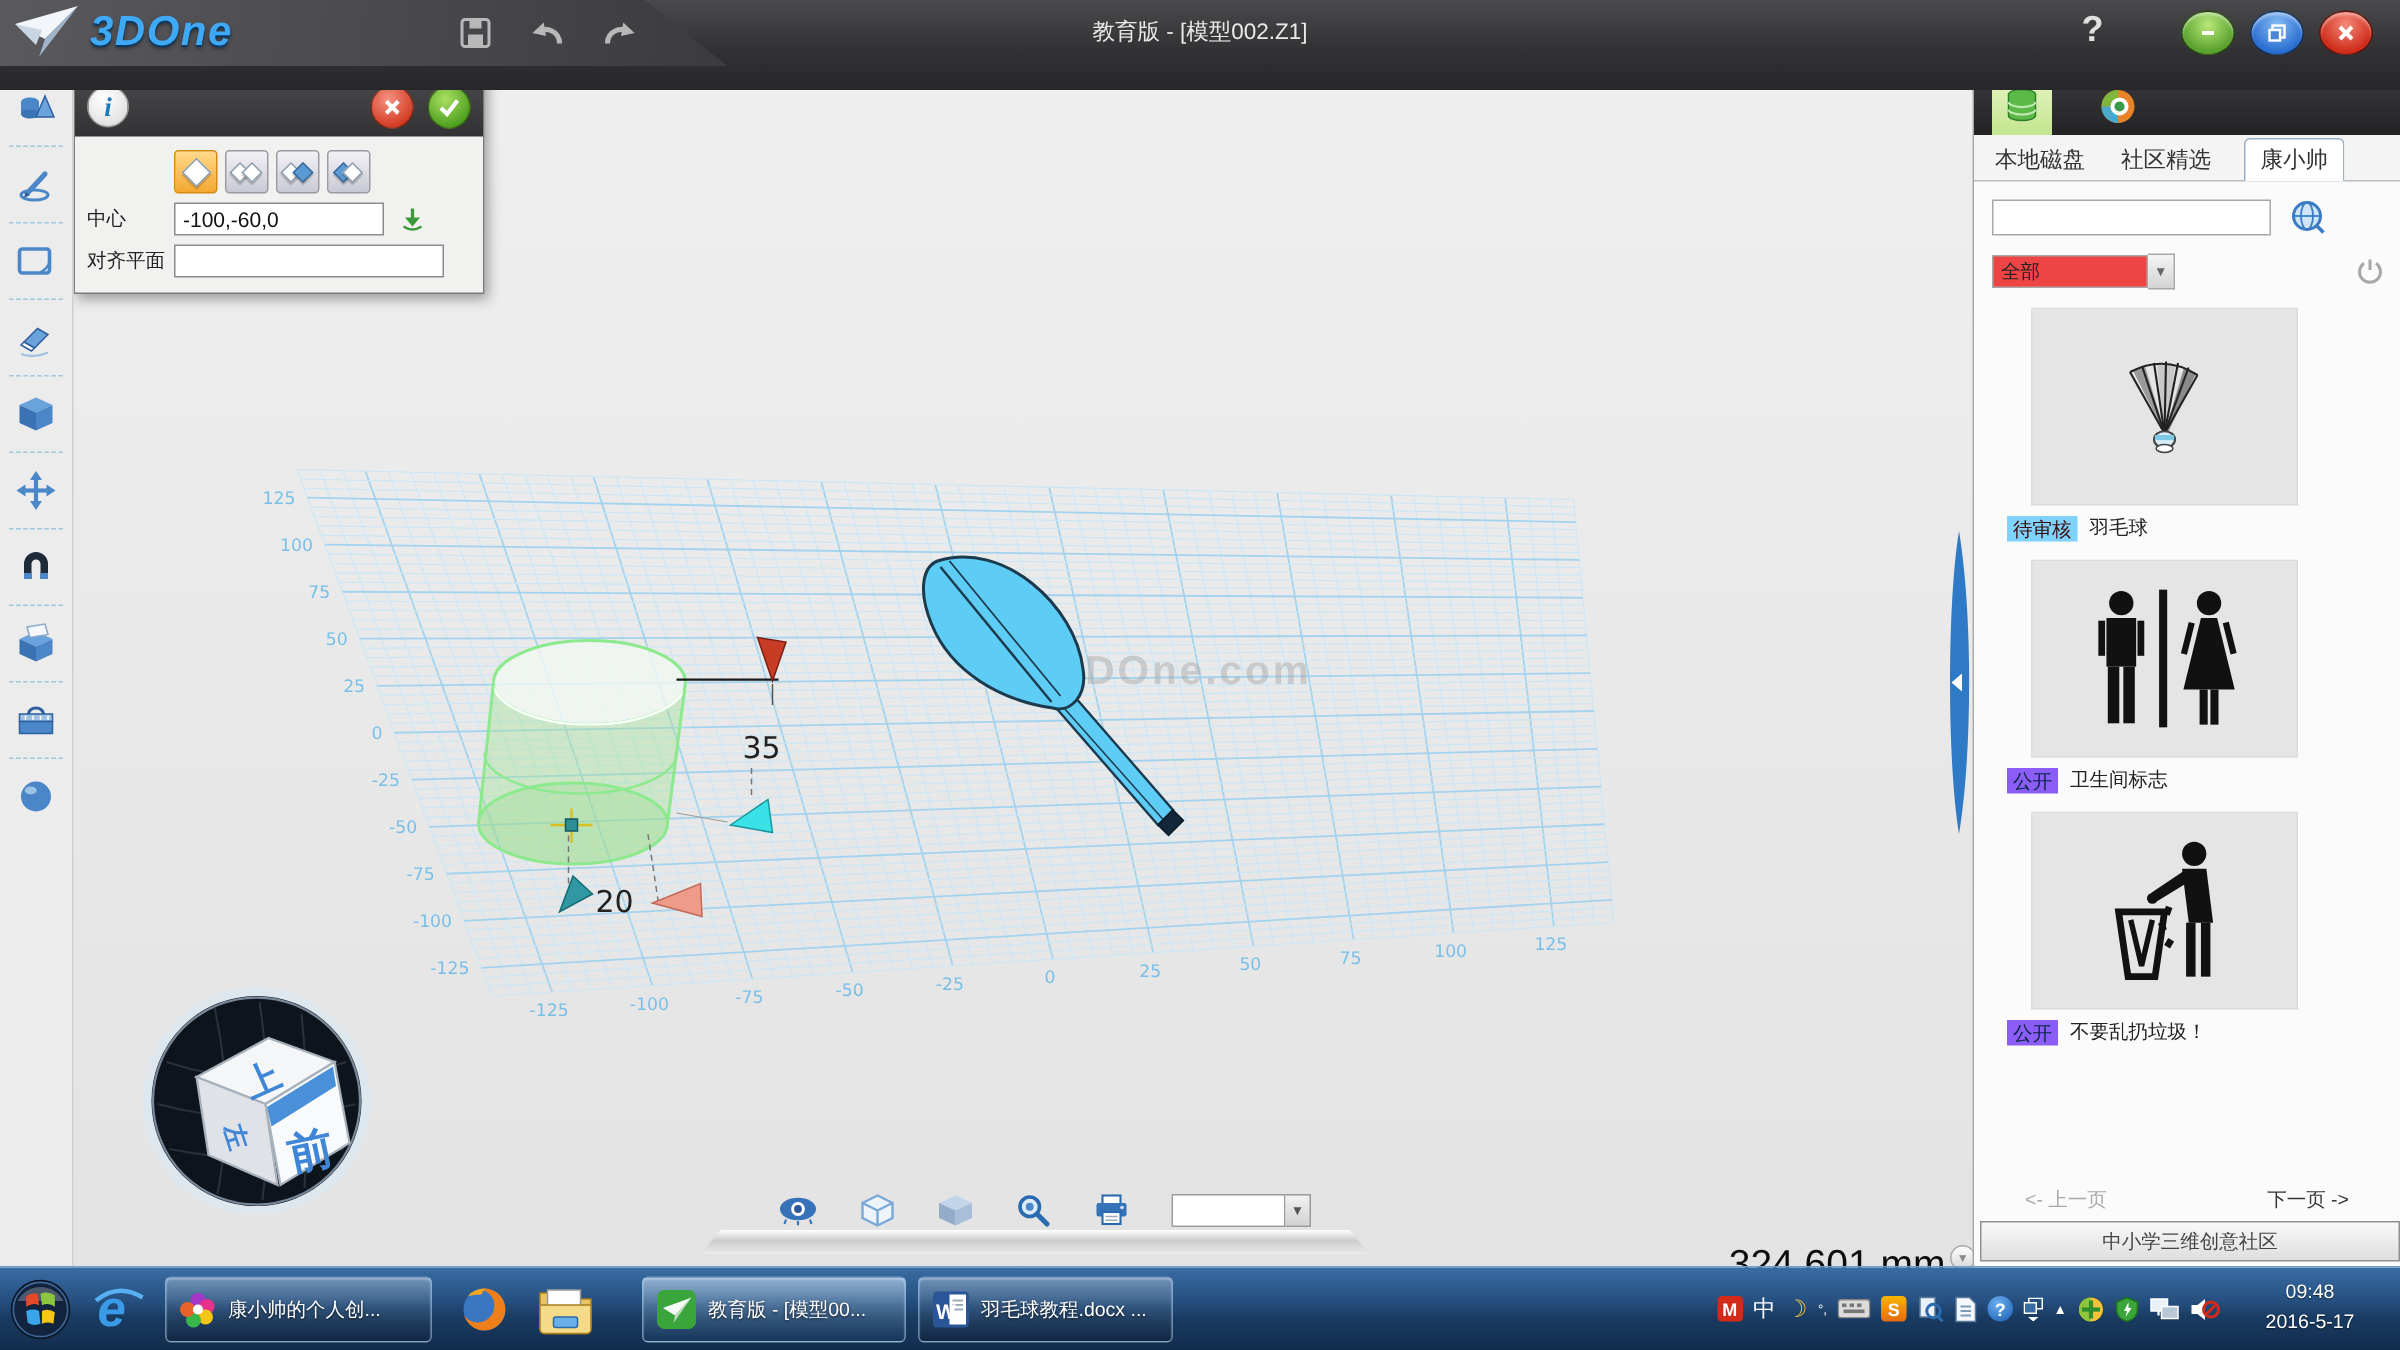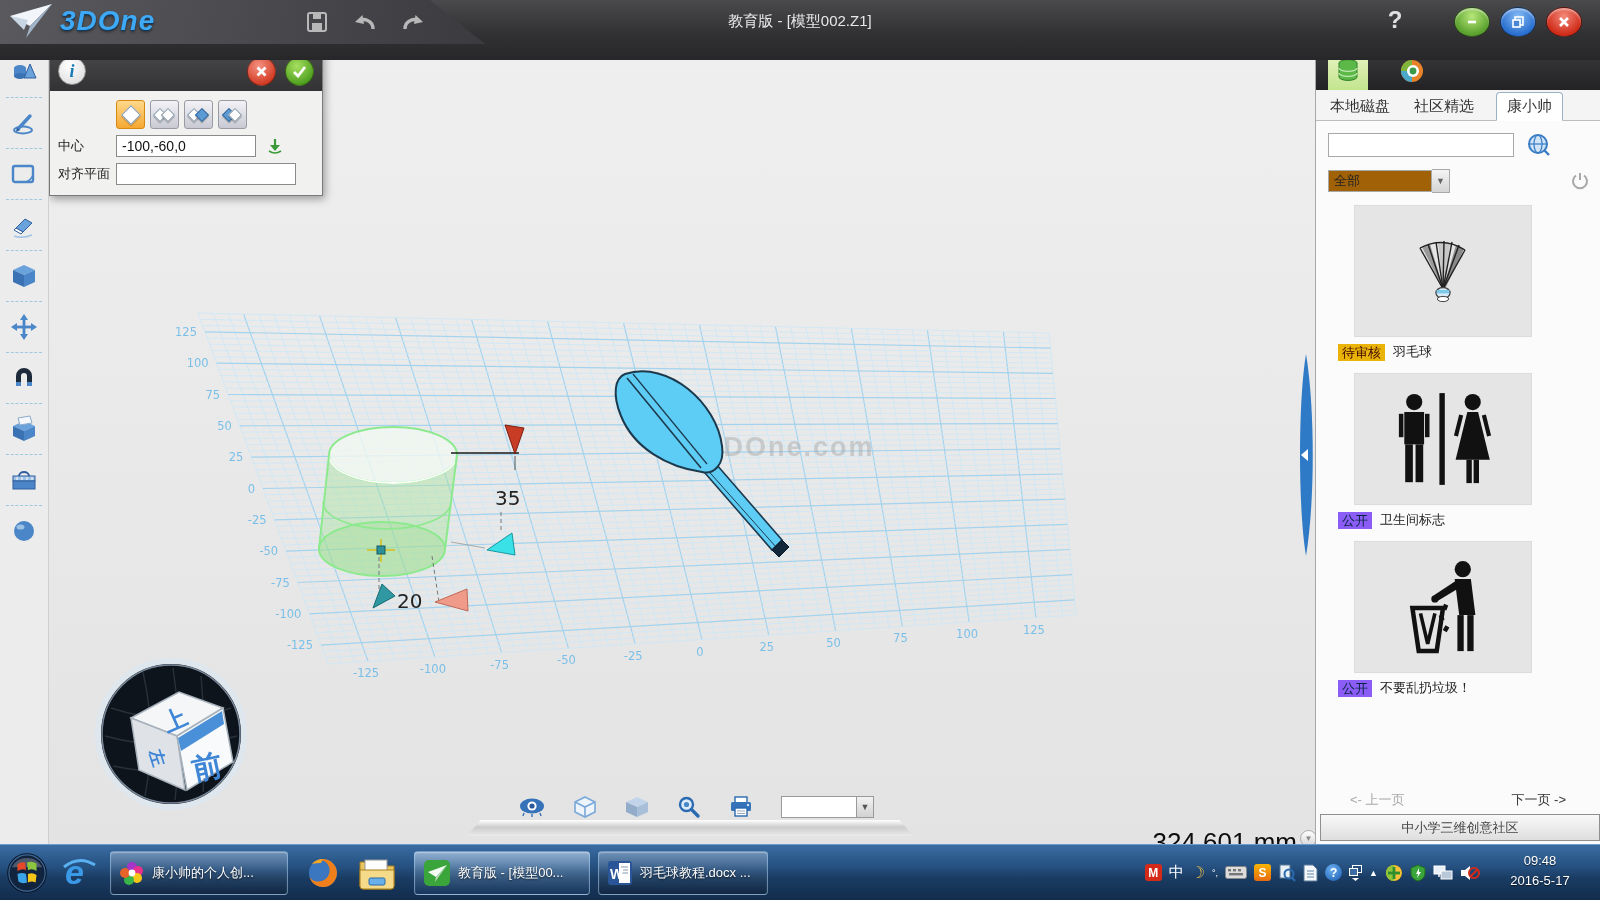--- a/index.html
+++ b/index.html
@@ -90,31 +90,31 @@
   .sb-head{height:46px;background:linear-gradient(#3c3c3f,#232325);display:flex;align-items:flex-end;padding-left:12px;gap:24px;}
   .sb-ic{width:40px;height:38px;display:flex;align-items:center;justify-content:center;}
   .sb-ic.active{background:linear-gradient(#e7f4c2,#c3e58e);border-radius:4px 4px 0 0;}
   .sb-tabs{height:30px;display:flex;align-items:flex-end;gap:20px;padding:0 12px;border-bottom:1px solid #bdbdbd;background:#f4f4f4;}
   .sb-tab{font-size:15px;color:#333;padding:4px 2px;}
   .sb-tab.active{background:#fff;border:1px solid #9ab0c4;border-bottom:1px solid #fff;border-radius:4px 4px 0 0;
     padding:4px 10px;margin-bottom:-1px;}
   .sb-search{display:flex;align-items:center;margin:11px 10px 0 12px;gap:12px;}
   .sb-search input{width:176px;height:20px;border:1px solid #a8a8a8;background:#fff;padding:1px 4px;font-size:13px;}
   .sb-filter{display:flex;align-items:center;margin:11px 10px 0 12px;}
-  .sb-filter .fbox{width:92px;height:20px;border:1px solid #a8a8a8;background:#a16207;font-size:13px;color:#222;
+  .sb-filter .fbox{width:92px;height:20px;border:1px solid #a8a8a8;background:#ef4444;font-size:13px;color:#222;
     display:flex;align-items:center;padding:0 5px;}
   .sb-filter .farrow{width:17px;height:22px;background:linear-gradient(#f4f4f4,#d4d4d4);border:1px solid #a8a8a8;border-left:none;
     display:flex;align-items:center;justify-content:center;font-size:9px;color:#666;}
   .sb-filter .spacer{flex:1;}
   .card{margin-top:12px;}
   .thumb{margin-left:38px;width:178px;height:132px;background:#e5e5e5;display:flex;align-items:center;justify-content:center;
     box-shadow:inset 0 0 0 1px #dcdcdc;}
   .card-label{margin:6px 0 0 22px;font-size:13px;display:flex;align-items:center;gap:8px;}
   .chip{padding:1px 4px;line-height:15px;}
-  .chip.pending{background:#eab308;color:#3c0606;}
+  .chip.pending{background:#7dd3fc;color:#3c0606;}
   .chip.public{background:#8b5cf6;color:#082540;}
   .card-name{color:#222;}
   .sb-pages{position:absolute;bottom:36px;left:0;right:0;display:flex;justify-content:space-between;padding:0 34px;font-size:13px;}
   .sb-prev{color:#a9a9a9;}
   .sb-next{color:#333;}
   .sb-comm{position:absolute;bottom:4px;left:4px;right:0;height:25px;border:1px solid #8f8f8f;
     background:linear-gradient(#f9f9f9,#dedede);display:flex;align-items:center;justify-content:center;
     font-size:13px;color:#444;}
 
   
@@ -760,21 +760,21 @@
       </svg>
   </div>
   <div class="launcher" style="margin-left:12px;">
     <svg width="40" height="34" viewBox="0 0 40 34">
         <path d="M3,6 h12 l3,4 h19 v20 a3,3 0 0 1 -3,3 h-28 a3,3 0 0 1 -3,-3 z" fill="#e8c560" stroke="#a87f1a"></path>
         <rect x="8" y="4" width="22" height="12" fill="#fdfdfd" stroke="#999"></rect>
         <path d="M3,14 h34 v16 a3,3 0 0 1 -3,3 h-28 a3,3 0 0 1 -3,-3 z" fill="#f5da8a" stroke="#a87f1a"></path>
         <rect x="12" y="22" width="16" height="7" rx="1.5" fill="#6ab0e8" stroke="#2a6aa8"></rect>
       </svg>
   </div>
-  <div class="taskbtn active" style="margin-left:16px;width:158px;">
+  <div class="taskbtn active" style="margin-left:30px;width:158px;">
     <svg width="28" height="28" viewBox="0 0 28 28">
       <rect x="1" y="1" width="26" height="26" rx="5" fill="#3aa53a"></rect>
       <polygon points="5,13 24,6 13,18" fill="#f4faf4"></polygon>
       <polygon points="13,18 24,6 12,23" fill="#bcd8c0"></polygon>
     </svg>
     <span class="tlabel">教育版 - [模型00...</span>
   </div>
   <div class="taskbtn" style="margin-left:8px;width:152px;">
     <svg width="26" height="26" viewBox="0 0 26 26">
       <rect x="1" y="1" width="24" height="24" rx="3" fill="#2a5699"></rect>

